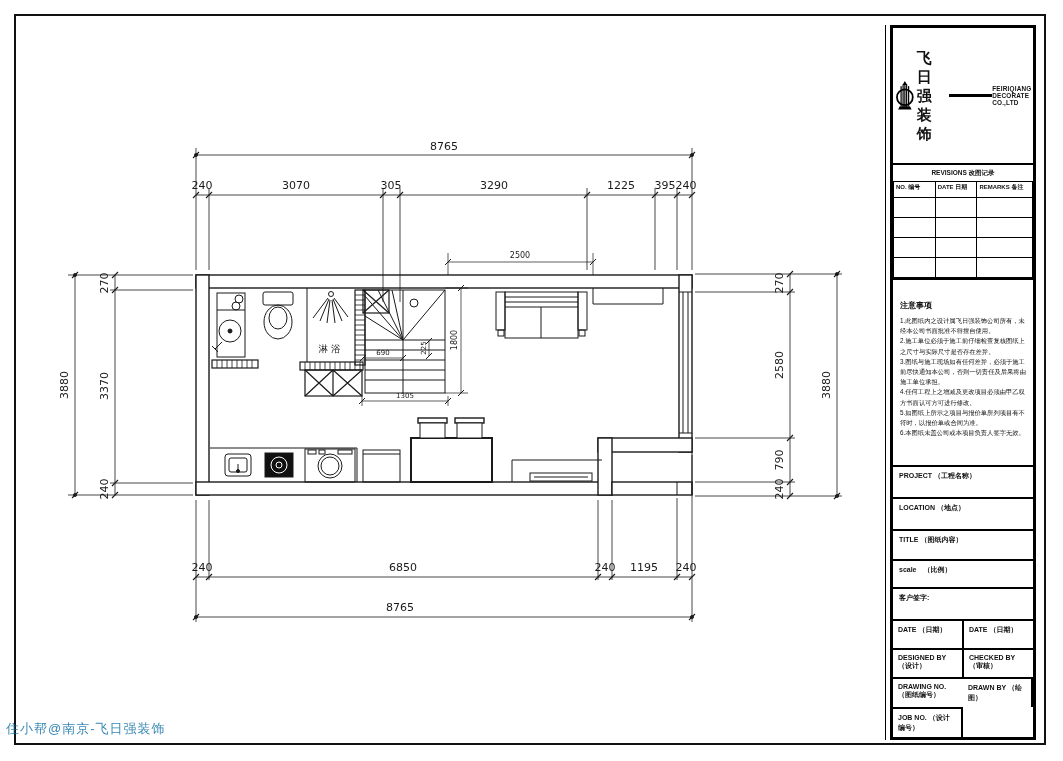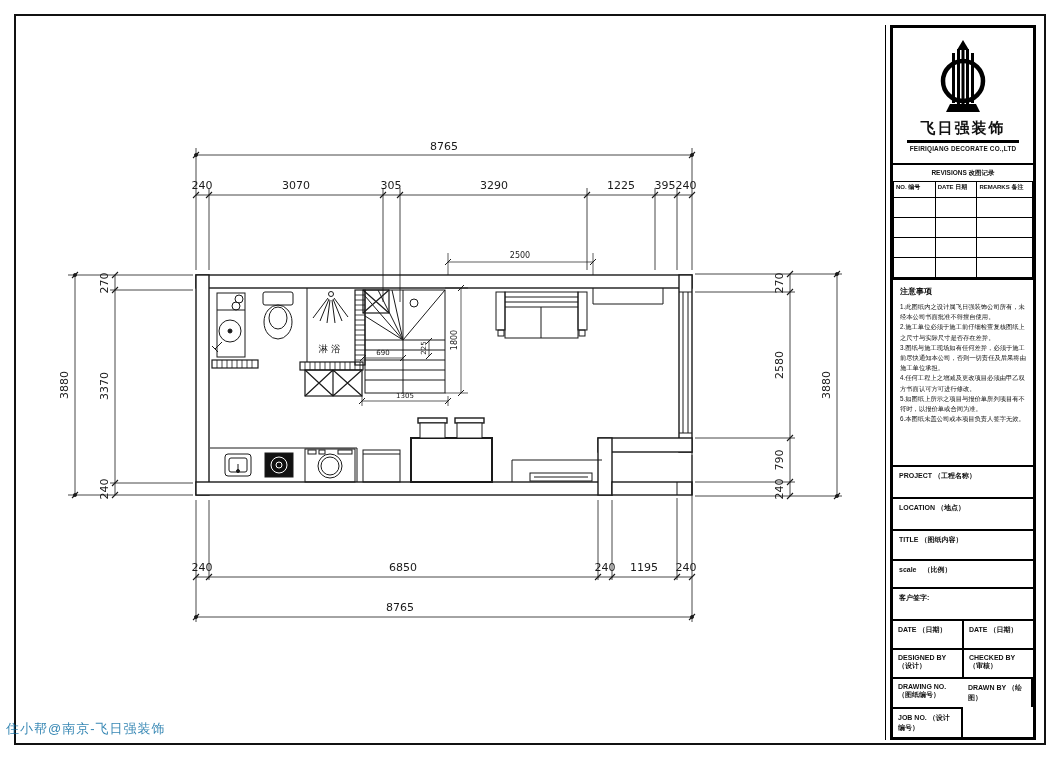--- a/index.html
+++ b/index.html
@@ -10,31 +10,31 @@
   svg.plan{position:absolute;left:0;top:0;}
   svg.plan text{font-family:"DejaVu Sans","Liberation Sans",sans-serif;fill:#1a1a1a;}
   .dim{font-size:11px;}
   .dimsmall{font-size:8px;}
   .dimtiny{font-size:7px;}
   .roomlabel{font-size:9.5px;letter-spacing:3px;}
   
   .tb{position:absolute;left:890px;top:25px;width:146px;height:715px;border:3px solid #000;
       box-sizing:border-box;background:#fff;display:flex;flex-direction:column;}
   .tb-outerline{position:absolute;left:885px;top:25px;width:1px;height:715px;background:#000;}
-  .tb-logo{height:147px;display:flex;flex-direction:column;align-items:center;justify-content:center;}
+  .tb-logo{height:147px;display:flex;flex-direction:row;align-items:center;justify-content:flex-start;}
   .tb-cn{font-size:15px;font-weight:bold;letter-spacing:2px;margin-top:2px;}
   .tb-bar{width:112px;height:2.5px;background:#000;margin:2px 0 2px 0;}
   .tb-en{font-size:6.4px;font-weight:bold;letter-spacing:.2px;}
   .tb-rev{border-top:2px solid #000;}
   .tb-rev-title{font-size:6.5px;font-weight:bold;text-align:center;padding:4px 0 3px 0;}
   .tb-rev table{border-collapse:collapse;width:100%;}
   .tb-rev td{border:1px solid #000;font-size:6px;font-weight:bold;height:13px;
       padding:1px 2px;vertical-align:top;}
   .tb-rev tr.empty td{height:17px;}
-  .tb-notes{border-top:2px solid #000;flex:0 0 187px;padding:6px 7px;box-sizing:border-box;}
+  .tb-notes{border-top:2px solid #000;flex:0 0 187px;padding:20px 7px;box-sizing:border-box;}
   .tb-notes-title{font-size:8px;font-weight:bold;margin-bottom:5px;}
   .tb-note{font-size:6.3px;line-height:1.62;}
   .tb-field{border-top:2px solid #000;padding:4px 6px;box-sizing:border-box;
       font-size:7px;font-weight:bold;}
   .f-project{flex:0 0 32px;} .f-location{flex:0 0 32px;} .f-title{flex:0 0 30px;}
   .f-scale{flex:0 0 28px;} .f-sign{flex:0 0 32px;}
   .tb-row2{border-top:2px solid #000;display:flex;flex:0 0 27px;}
   .tb-row2 .cell{flex:1;padding:4px 5px;box-sizing:border-box;font-size:7px;font-weight:bold;}
   .tb-row2 .cell+.cell{border-left:2px solid #000;}
   .tb-grid{border-top:2px solid #000;flex:1;display:grid;

